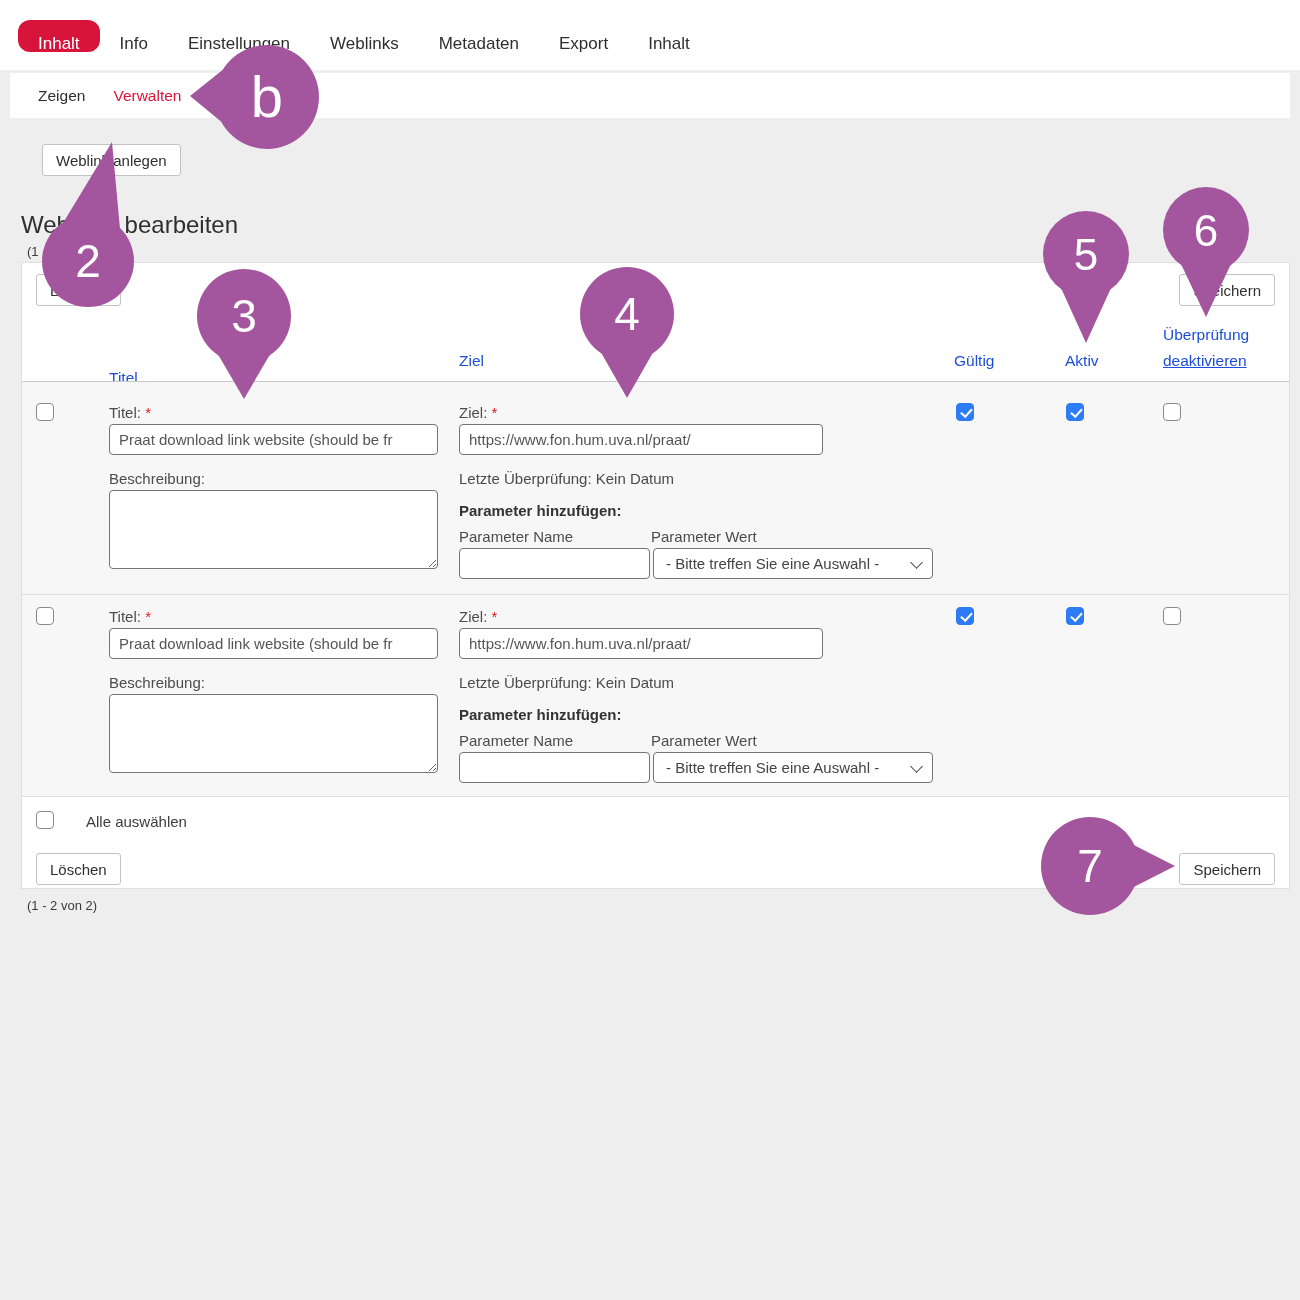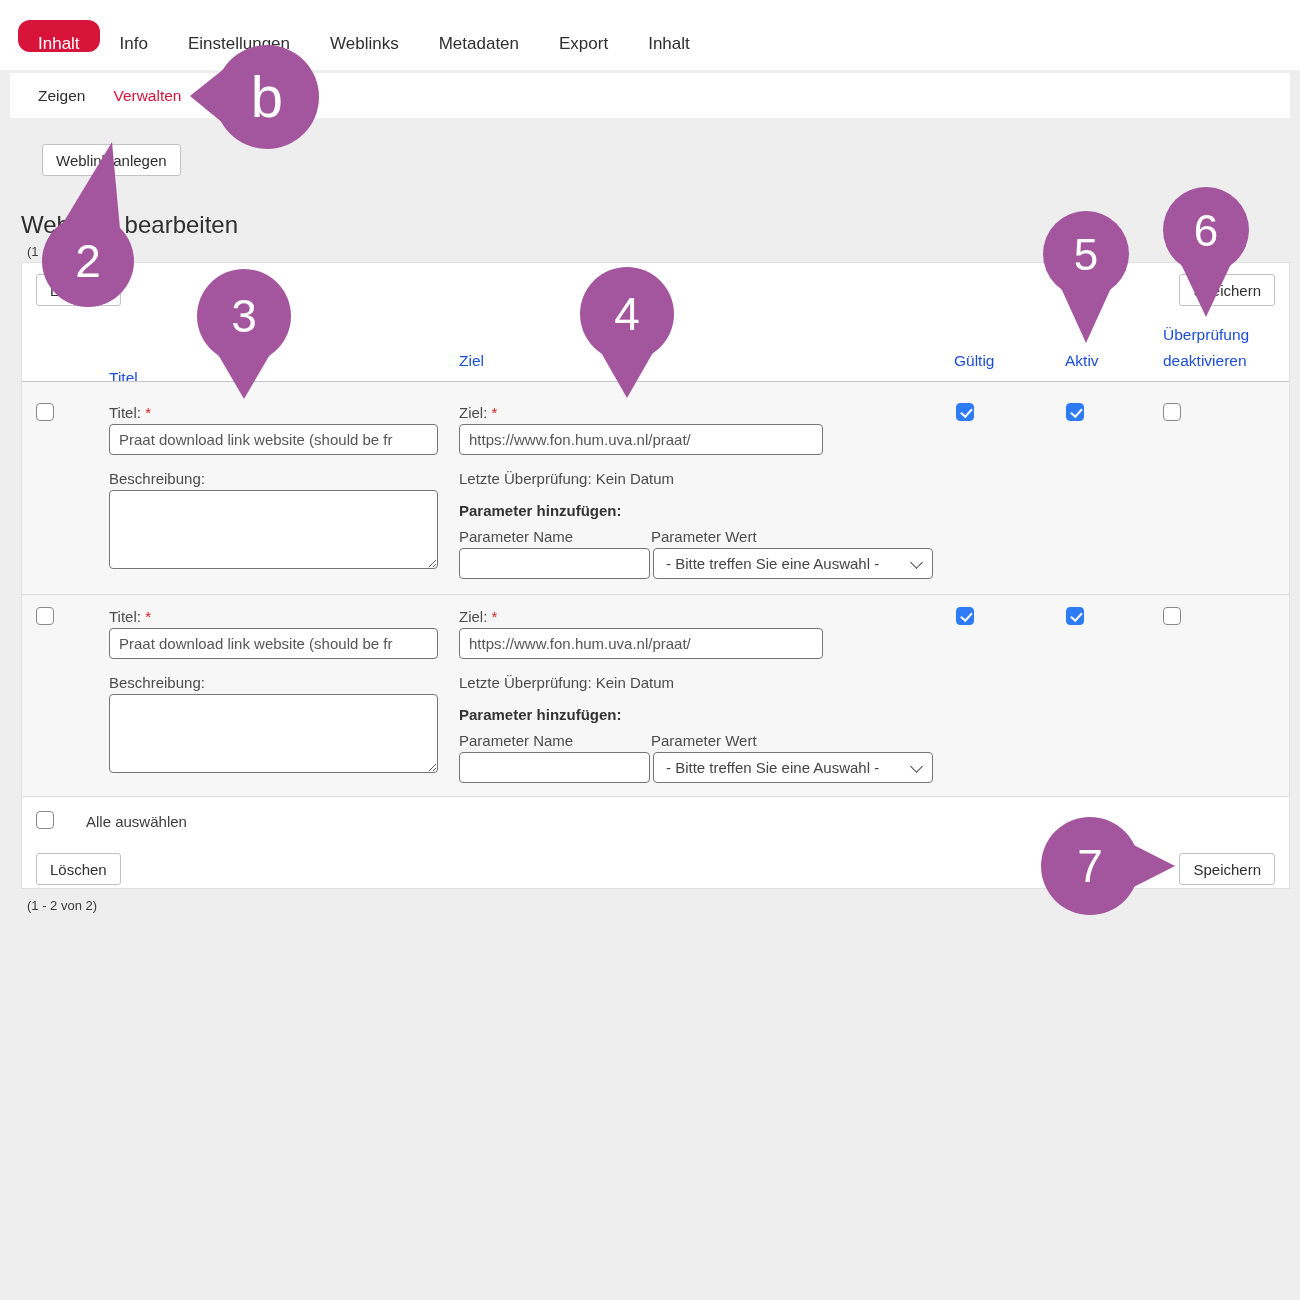--- a/index.html
+++ b/index.html
@@ -133,21 +133,21 @@
 <div class="panel">
 
   <button class="btn abs" style="top:11px;left:14px;">Löschen</button>
   <button class="btn abs" style="top:11px;right:14px;">Speichern</button>
 
   <div class="col-head" style="top:106px;left:87px;">Titel</div>
   <div class="col-head" style="top:89px;left:437px;">Ziel</div>
   <div class="col-head" style="top:89px;left:932px;">Gültig</div>
   <div class="col-head" style="top:89px;left:1043px;">Aktiv</div>
   <div class="col-head" style="top:63px;left:1141px;">Überprüfung</div>
-  <div class="col-head" style="top:89px;left:1141px;">deaktivieren</div>
+  <div class="col-head" style="top:89px;left:1141px;text-decoration:underline;">deaktivieren</div>
 
   <div class="hdr-divider"></div>
   <div class="band" id="band-row1"></div>
   <div class="band" id="band-row2"></div>
 
   <div class="row-fields" style="top:127px;">
     <input type="checkbox" style="top: 13px; left: 14px;">
     <div class="lbl" style="top:14px;left:87px;"><span>Titel:</span> <span class="req">*</span></div>
     <input class="txt-input" style="top: 34px; left: 87px; width: 329px;" value="Praat download link website (should be fr">
     <div class="lbl" style="top:14px;left:437px;"><span>Ziel:</span> <span class="req">*</span></div>

